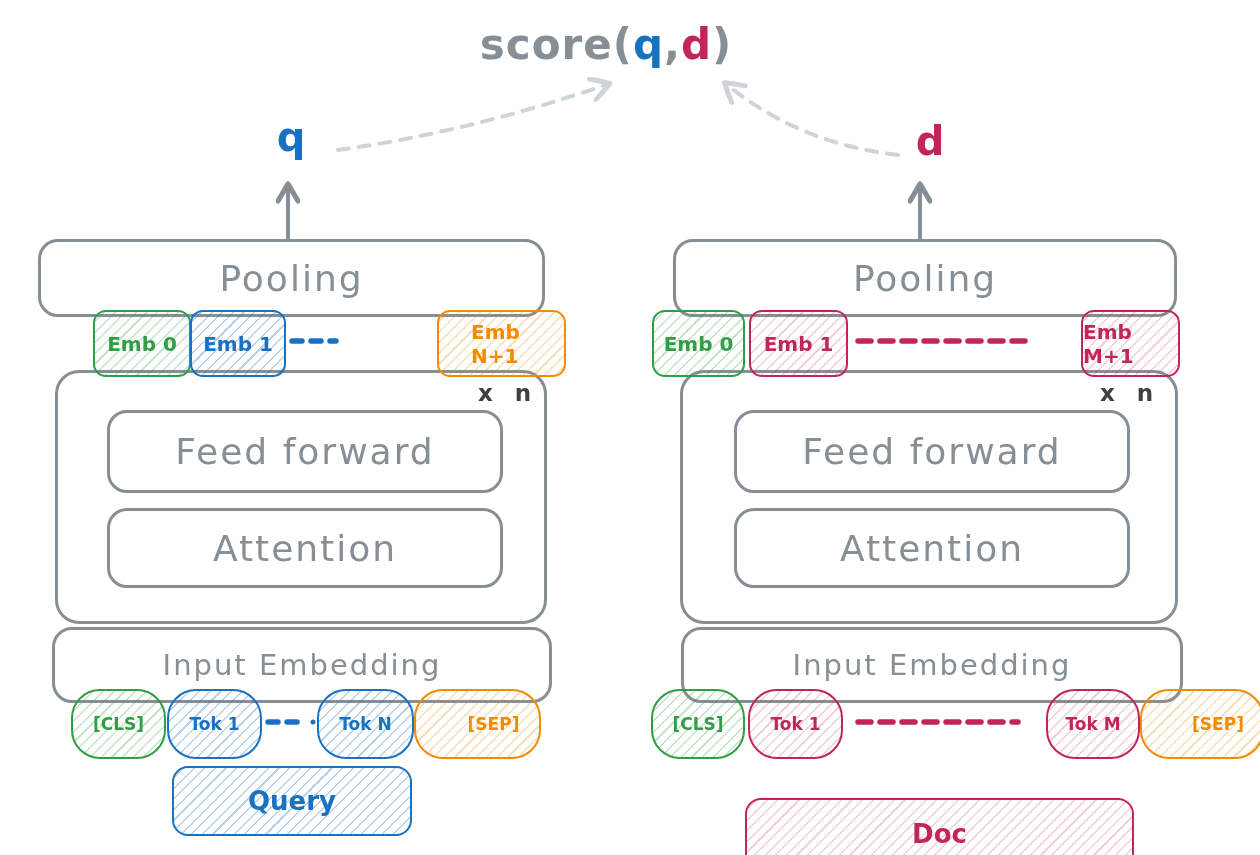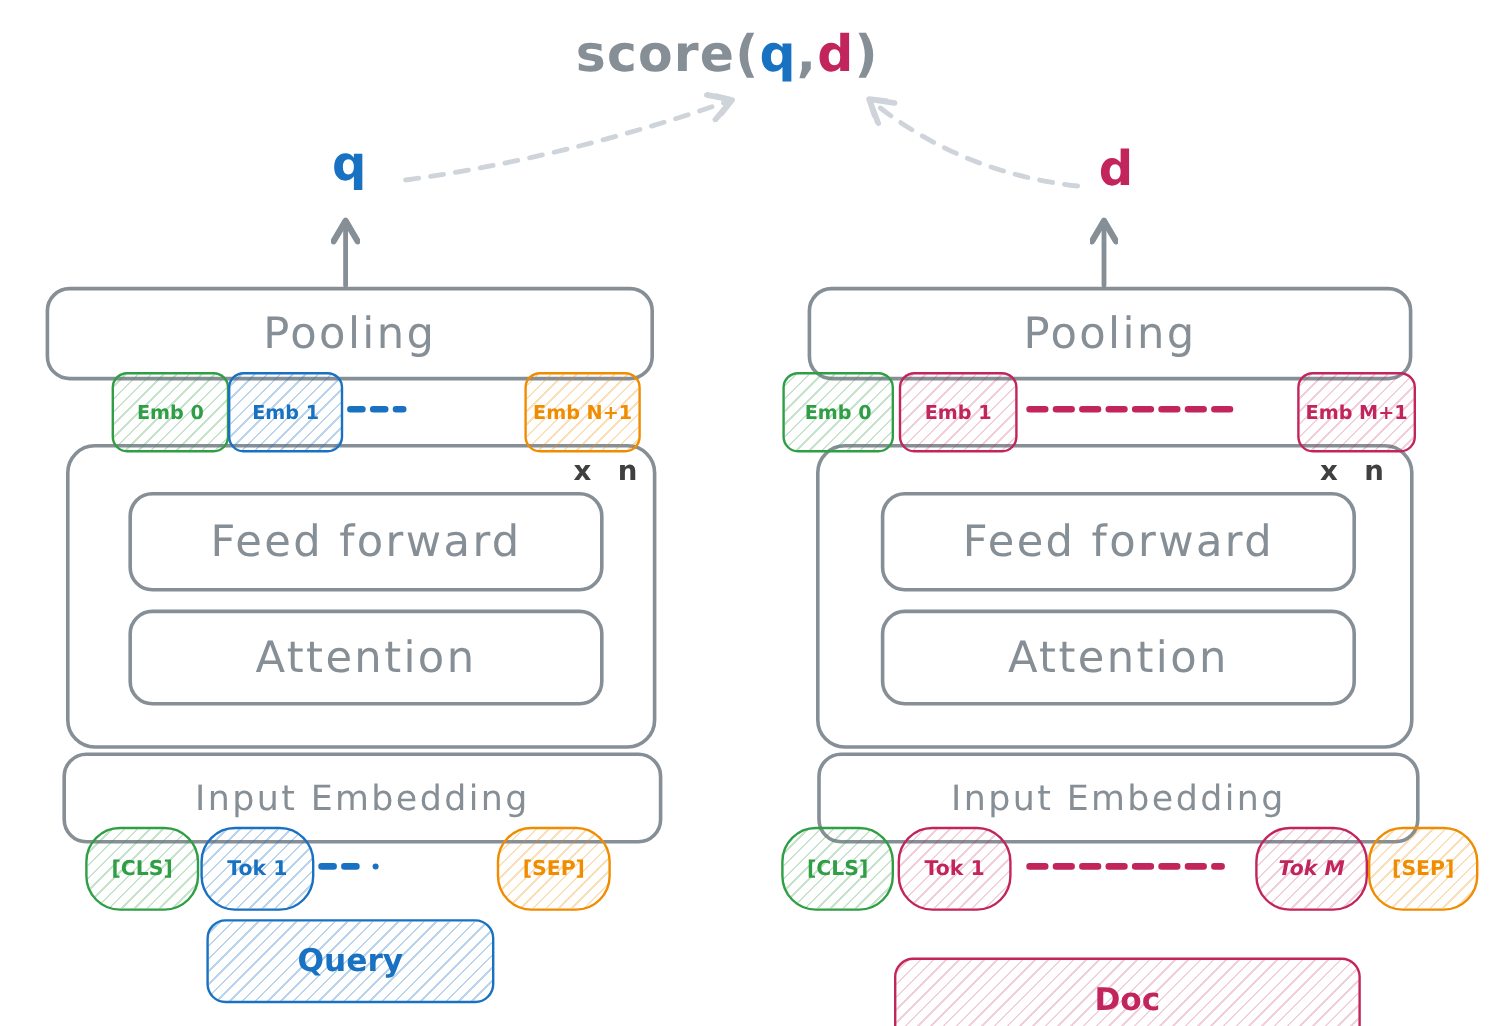--- a/index.html
+++ b/index.html
@@ -11,29 +11,29 @@
   .gbox{
     position:absolute;border:3.5px solid #868e96;border-radius:20px;
     display:flex;align-items:center;justify-content:center;
     color:#868e96;background:transparent;
   }
   .gbox .lbl{letter-spacing:2px;}
   
   .cbox{
     position:absolute;border-radius:13px;
     display:flex;align-items:center;justify-content:center;
-    font-weight:bold;font-size:16px;
+    font-weight:bold;font-size:20px;
   }
   .cbox.tok{font-size:17px;border-radius:29px;}
   .blue{border:2px solid #1971c2;color:#1971c2;
     background:repeating-linear-gradient(135deg,transparent 0 6px,rgba(25,113,194,.30) 6px 7.5px);}
   .green{border:2px solid #2f9e44;color:#2f9e44;
     background:repeating-linear-gradient(135deg,transparent 0 6px,rgba(47,158,68,.28) 6px 7.5px);}
   .orange{border:2px solid #f08c00;color:#f08c00;
-    background:repeating-linear-gradient(135deg,transparent 0 6px,rgba(240,140,0,.28) 6px 7.5px);}
+    background:repeating-linear-gradient(135deg,transparent 0 6px,rgba(240,140,0,.28) 6px 7.5px);padding-left:32px;}
   .crimson{border:2px solid #c2255c;color:#c2255c;
     background:repeating-linear-gradient(135deg,transparent 0 6px,rgba(194,37,92,.22) 6px 7.5px);}
   
   .inputbox{border-radius:16px;font-size:26px;}
   
   .title{
     position:absolute;top:20px;left:0;width:1212px;text-align:center;
     font-size:42px;font-weight:bold;color:#868e96;letter-spacing:1px;
   }
   .title .q{color:#1971c2;}
@@ -82,20 +82,23 @@
   <div class="cbox orange" style="left:437px;top:310px;width:93px;height:63px;">
       <span>Emb N+1</span>
     </div>
 
   <div class="cbox tok green" style="left:71px;top:689px;width:91px;height:66px;">
       <span>[CLS]</span>
     </div>
   <div class="cbox tok blue" style="left:167px;top:689px;width:91px;height:66px;">
       <span>Tok 1</span>
     </div>
+  <div class="cbox tok blue" style="left:317px;top:689px;width:93px;height:66px;">
+      <span>Tok N</span>
+    </div>
   <div class="cbox tok orange" style="left:414px;top:689px;width:91px;height:66px;">
       <span>[SEP]</span>
     </div>
 
   <div class="cbox blue inputbox" style="left:172px;top:766px;width:236px;height:66px;">
       <span>Query</span>
     </div>
 
   <div class="gbox" style="left:673px;top:239px;width:498px;height:72px;">
     <span class="lbl biglbl">Pooling</span>
@@ -124,21 +127,21 @@
   <div class="cbox crimson" style="left:1041px;top:310px;width:95px;height:63px;margin-left:40px;">
       <span>Emb M+1</span>
     </div>
 
   <div class="cbox tok green" style="left:651px;top:689px;width:90px;height:66px;">
       <span>[CLS]</span>
     </div>
   <div class="cbox tok crimson" style="left:748px;top:689px;width:91px;height:66px;">
       <span>Tok 1</span>
     </div>
-  <div class="cbox tok crimson" style="left:1046px;top:689px;width:90px;height:66px;font-style:italic;">
+  <div class="cbox tok crimson" style="left:1046px;top:689px;width:90px;height:66px;">
       <span>Tok M</span>
     </div>
   <div class="cbox tok orange" style="left:1140px;top:689px;width:88px;height:66px;">
       <span>[SEP]</span>
     </div>
 
   <div class="cbox crimson inputbox" style="left:745px;top:798px;width:385px;height:68px;">
       <span>Doc</span>
     </div>
 

